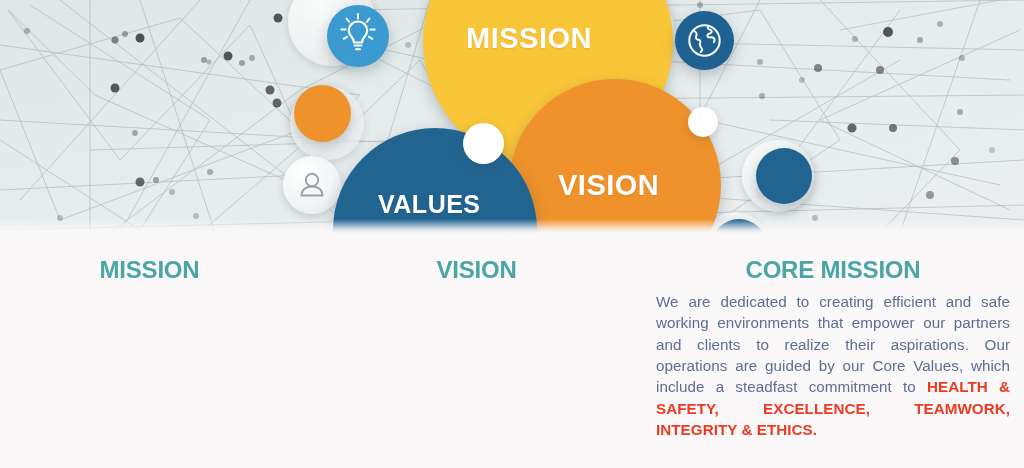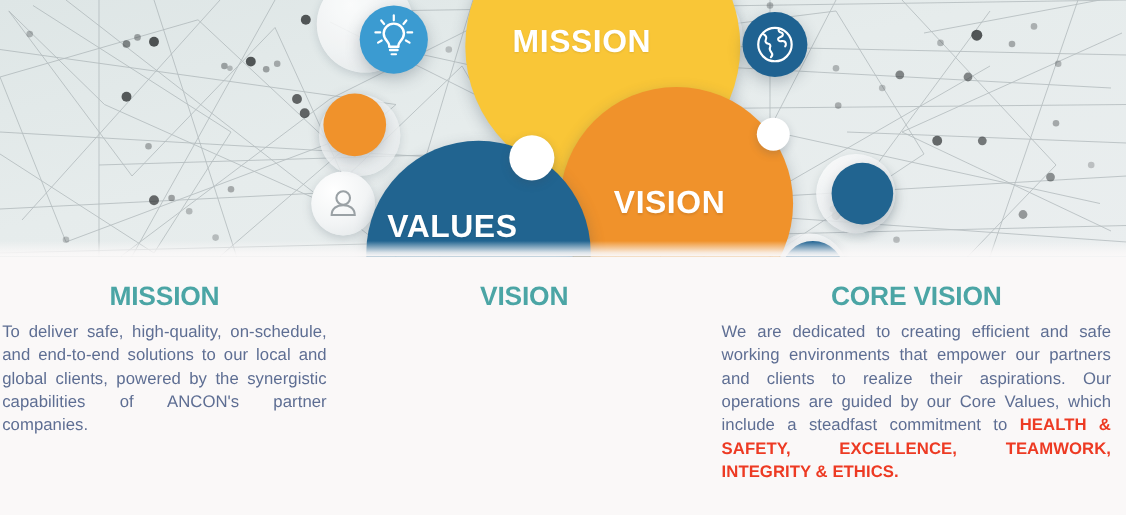--- a/index.html
+++ b/index.html
@@ -232,21 +232,21 @@
     </svg>
 
     <div class="circ shadowed" style="left:294px; top:85px; width:57px; height:57px; background:#f0922b;"></div>
 
     <div class="circ shadowed" style="left:423px; top:-83px; width:250px; height:250px; background:#f9c637;"></div>
     <div class="circ-label" style="left:466px; top:22px; font-size:29px;">MISSION</div>
 
     <div class="circ shadowed" style="left:509px; top:79px; width:212px; height:212px; background:#f0922b;"></div>
 
     <div class="circ shadowed" style="left:333px; top:128px; width:204px; height:204px; background:#216490;"></div>
-    <div class="circ-label" style="left:352px; top:190px; font-size:29px;">VALUES</div>
+    <div class="circ-label" style="left:378px; top:190px; font-size:25px;">VALUES</div>
     <div class="circ-label" style="left:558px; top:169px; font-size:29px;">VISION</div>
 
     <div class="circ" style="left:463px; top:123px; width:41px; height:41px; background:#ffffff; box-shadow:0 3px 8px rgba(60,75,90,0.25);"></div>
     <div class="circ" style="left:688px; top:107px; width:30px; height:30px; background:#ffffff; box-shadow:0 3px 8px rgba(60,75,90,0.22);"></div>
 
     <div class="circ shadowed" style="left:327px; top:5px; width:62px; height:62px; background:#3b9bd1;"></div>
     <svg class="icon-svg" style="left:327px; top:5px;" width="62" height="62" viewBox="0 0 62 62" aria-hidden="true">
       <g stroke="#ffffff" stroke-width="2" stroke-linecap="round" fill="none">
         <path d="M31 13.5v-4.5"></path>
         <path d="M22.2 16.8l-2.6-3.2"></path>
@@ -271,26 +271,25 @@
     <div class="circ shadowed" style="left:756px; top:148px; width:56px; height:56px; background:#216490;"></div>
     <div class="circ shadowed" style="left:711px; top:219px; width:56px; height:56px; background:#1f6291;"></div>
 
     <div class="hero-bottom-fade"></div>
   </div>
 
   <div class="cols">
 
     <div class="col col-1">
       <div class="col-title">MISSION</div>
-      <p class="col-body last-justify">To deliver safe, high-quality, on-schedule, and end-to-end solutions to our local and global clients, powered by the synergistic capabilities of ANCON's partner companies.</p>
     </div>
 
     <div class="col col-2">
       <div class="col-title">VISION</div>
     </div>
 
     <div class="col col-3">
-      <div class="col-title">CORE VISION</div>
+      <div class="col-title">CORE MISSION</div>
       <p class="col-body last-justify"><span>We are dedicated to creating efficient and safe working environments that empower our partners and clients to realize their aspirations. Our operations are guided by our Core Values, which include a steadfast commitment to </span><span class="hl">HEALTH &amp; SAFETY, EXCELLENCE, TEAMWORK, INTEGRITY &amp; ETHICS.</span></p>
     </div>
 
   </div>
 </div>
 
 </body></html>

